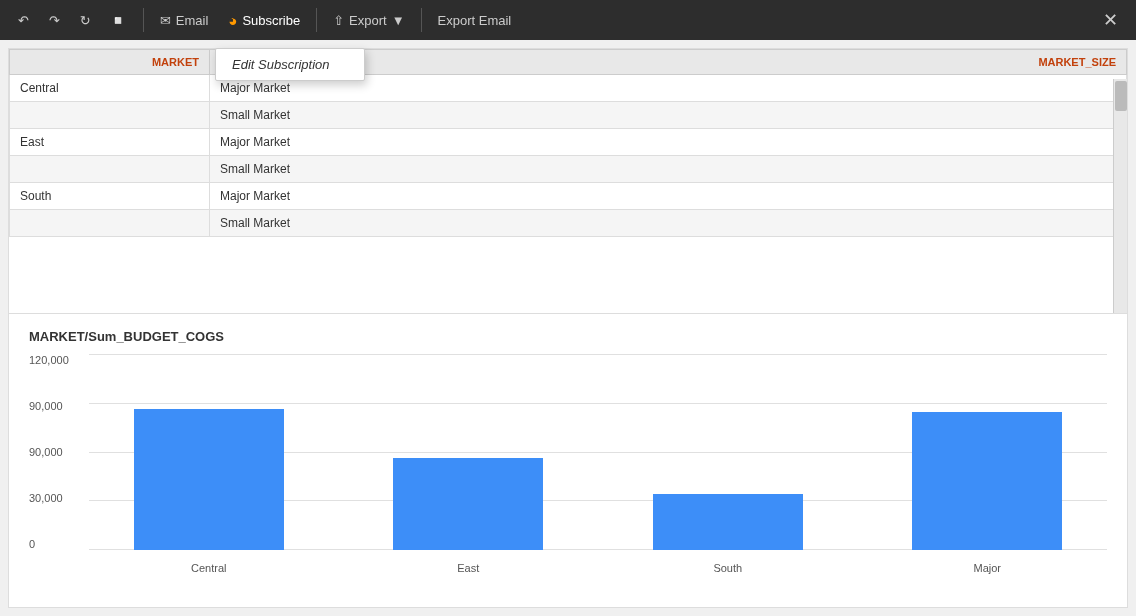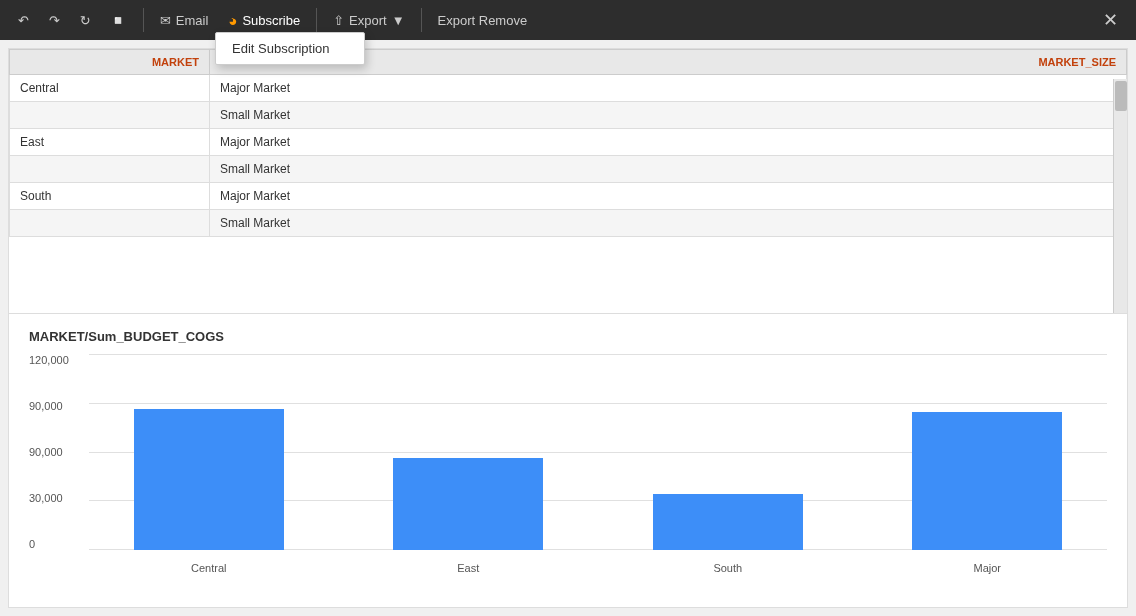--- a/index.html
+++ b/index.html
@@ -187,28 +187,29 @@
       gap: 60px;
     }
     .x-label {
       flex: 1;
       text-align: center;
       font-size: 11px;
       color: #555;
     }
     .dropdown-menu {
       position: absolute;
-      top: 32px;
+      top: 48px;
       left: 215px;
       background: #fff;
       border: 1px solid #ccc;
       box-shadow: 2px 4px 10px rgba(0,0,0,0.2);
       z-index: 200;
       min-width: 150px;
       border-radius: 2px;
+      font-style: italic;
     }
     .dropdown-item {
       padding: 8px 16px;
       font-size: 13px;
       color: #333;
       cursor: pointer;
       white-space: nowrap;
     }
     .dropdown-item.highlighted {
       border: 2px solid #e88000;
@@ -241,21 +242,21 @@
     <span>Subscribe</span>
   </button>
   <div class="toolbar-separator"></div>
   <button class="toolbar-btn">
     <span>⇧</span>
     <span>Export</span>
     <span>▼</span>
   </button>
   <div class="toolbar-separator"></div>
   <button class="toolbar-btn">
-    <span>Export Remove</span>
+    <span>Export Email</span>
   </button>
   <button class="close-btn">
     <span>✕</span>
   </button>
 </div>
 
 <div class="dropdown-menu">
   <div class="dropdown-item">Edit Subscription</div>
 </div>
 

